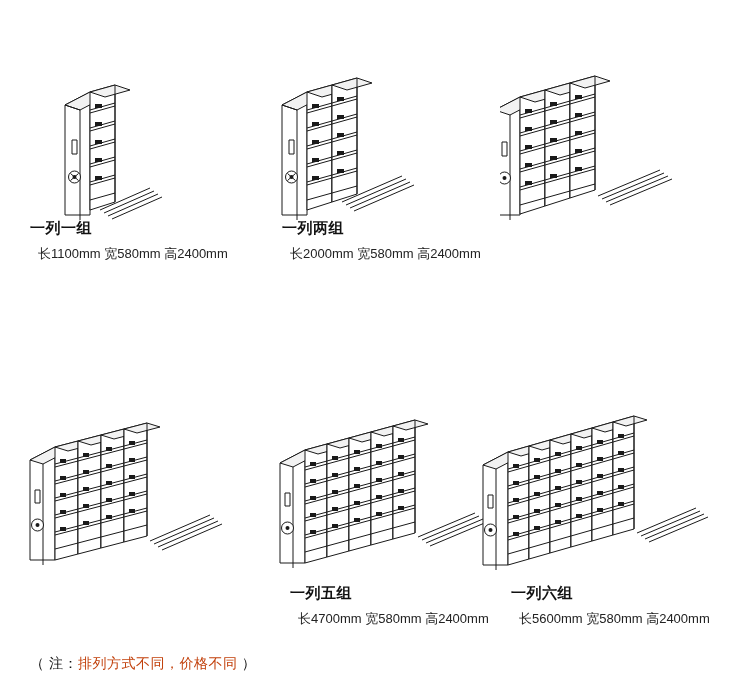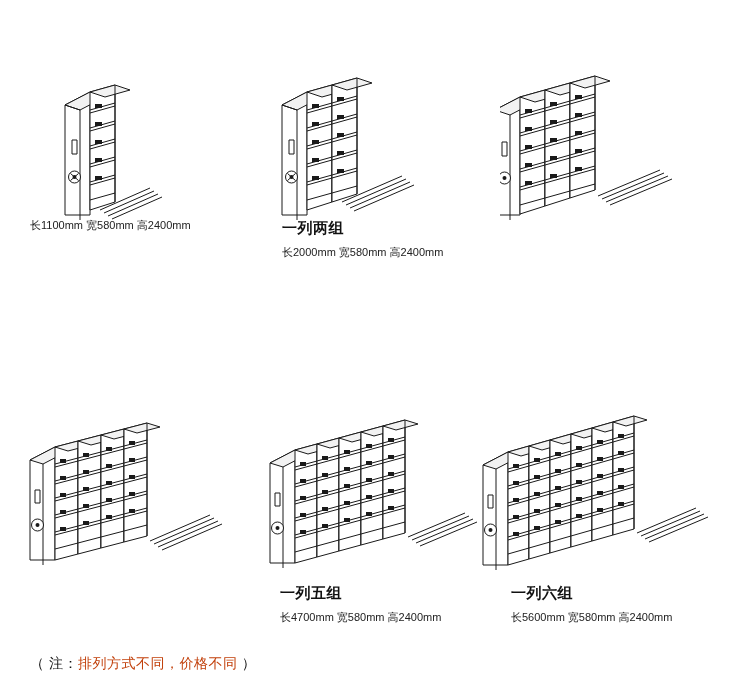--- a/index.html
+++ b/index.html
@@ -31,24 +31,24 @@
   }
   .cap-title{
     font-size:15px;
     font-weight:bold;
     letter-spacing:.5px;
     color:#111;
     margin:0 0 12px 0;
     line-height:1;
   }
   .cap-sub{
-    font-size:11px;
+    font-size:13px;
     color:#222;
     line-height:1;
-    margin:0;
+    margin:8px;
     white-space:nowrap;
   }
   .note{
     position:absolute;
     left:30px;
     top:655px;
     font-size:14px;
     color:#111;
     letter-spacing:.5px;
   }
@@ -99,20 +99,21 @@
           <rect x="95" y="156" width="7" height="4" fill="#1a1a1a" stroke="none"></rect>
 
           <line x1="100" y1="190" x2="150" y2="168"></line>
           <line x1="104" y1="193" x2="154" y2="171"></line>
           <line x1="108" y1="196" x2="158" y2="174"></line>
           <line x1="112" y1="199" x2="162" y2="177"></line>
         </g>
       </svg>
     </div>
     <div class="caption">
+      <div class="cap-title">一列一组</div>
       <div class="cap-sub">长1100mm 宽580mm 高2400mm</div>
     </div>
   </div>
 
   <div class="cell" style="left:252px;top:20px;">
     <div class="art">
       <svg width="250" height="200" viewBox="0 0 250 200">
         <g fill="none" stroke="#1a1a1a" stroke-width="1" stroke-linejoin="round">
           <polygon points="30,85 55,72 55,195 30,195" fill="#ffffff"></polygon>
           <polygon points="30,85 55,72 70,77 45,90" fill="#f2f2f2"></polygon>
@@ -351,21 +352,21 @@
 
           <line x1="150" y1="156" x2="210" y2="130"></line>
           <line x1="154" y1="159" x2="214" y2="133"></line>
           <line x1="158" y1="162" x2="218" y2="136"></line>
           <line x1="162" y1="165" x2="222" y2="139"></line>
         </g>
       </svg>
     </div>
   </div>
 
-  <div class="cell" style="left:250px;top:385px;">
+  <div class="cell" style="left:260px;top:385px;">
     <div class="art">
       <svg width="250" height="200" viewBox="0 0 250 200">
         <g fill="none" stroke="#1a1a1a" stroke-width="1" stroke-linejoin="round">
           <polygon points="20,78 45,65 45,178 20,178" fill="#ffffff"></polygon>
           <polygon points="20,78 45,65 58,69 33,82" fill="#f2f2f2"></polygon>
           <line x1="33" y1="82" x2="33" y2="183"></line>
           <rect x="25" y="108" width="5" height="13" fill="#ffffff"></rect>
           <circle cx="27.5" cy="143" r="6" fill="#ffffff"></circle>
           <circle cx="27.5" cy="143" r="2" fill="#1a1a1a" stroke="none"></circle>
 

